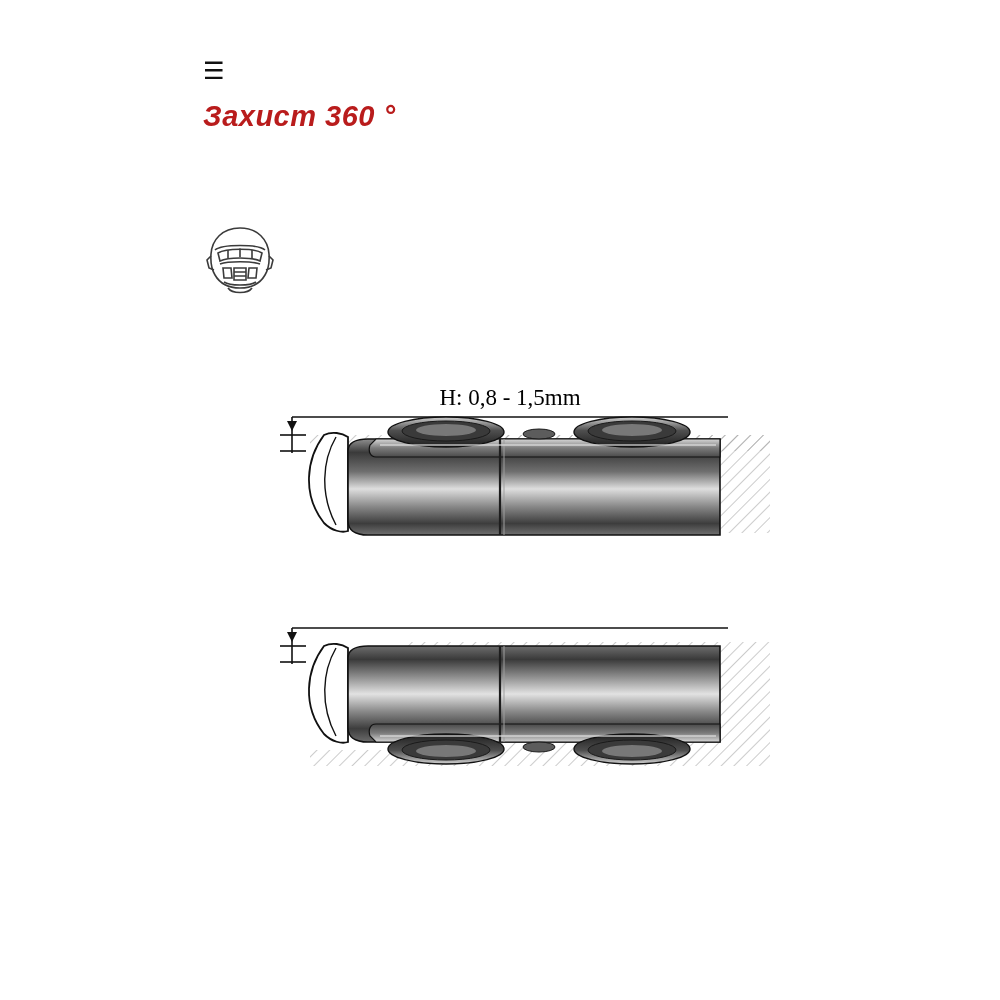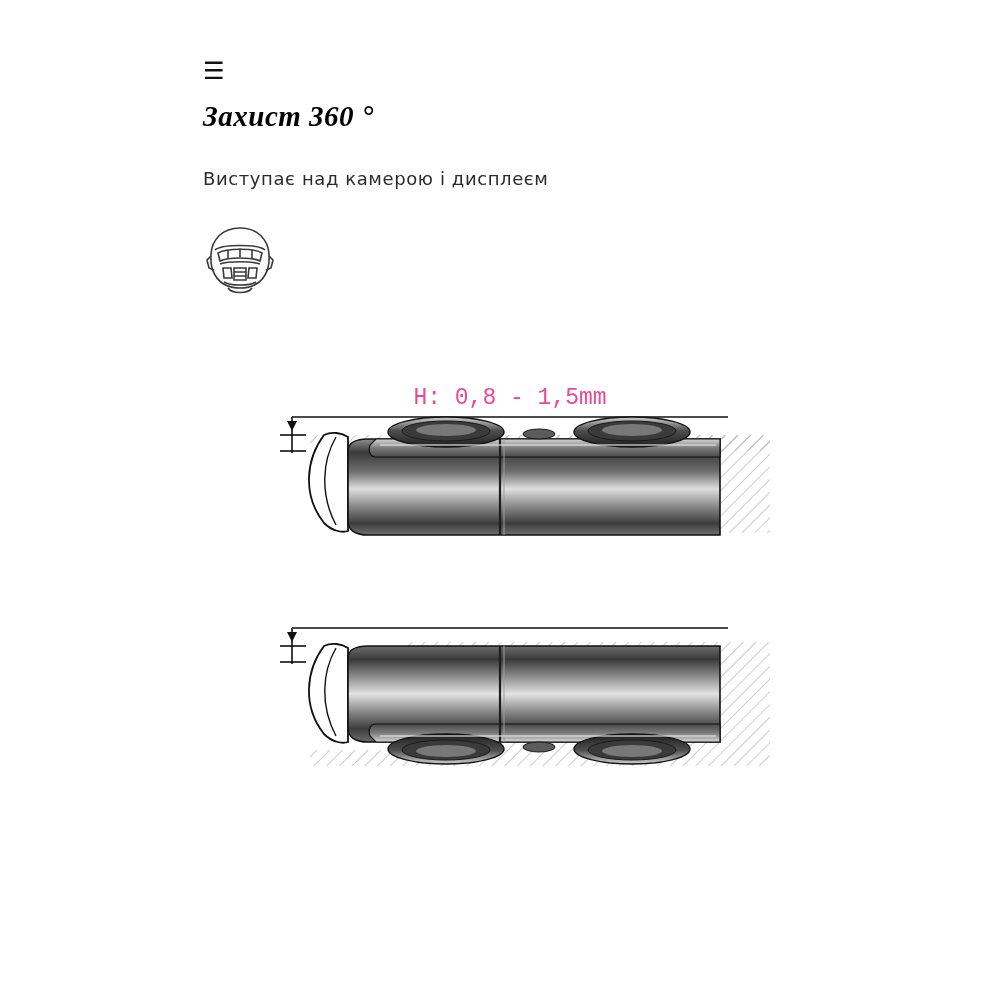--- a/index.html
+++ b/index.html
@@ -34,26 +34,26 @@
     line-height: 26px;
     color: #111;
     cursor: pointer;
     user-select: none;
   }
 
   .title {
     position: absolute;
     left: 203px;
     top: 100px;
-    font-family: Liberation Serif, serif;
+    font-family: Liberation Sans, sans-serif;
     font-style: italic;
     font-weight: bold;
     font-size: 29px;
     letter-spacing: 0.5px;
-    color: #000000;
+    color: #b91c1c;
     white-space: nowrap;
   }
 
   .subtitle {
     position: absolute;
     left: 203px;
     top: 168px;
     font-family: "DejaVu Sans", sans-serif;
     font-size: 18px;
     letter-spacing: 0.6px;
@@ -76,37 +76,36 @@
     width: 520px;
     height: 210px;
   }
   #diagram-top { top: 375px; }
   #diagram-bottom { top: 600px; }
 
   .dim-label {
     position: absolute;
     width: 100%;
     text-align: center;
-    font-family: Liberation Mono, monospace;
+    font-family: Liberation Serif, serif;
     font-size: 23px;
     letter-spacing: 0px;
-    color: #ec4899;
+    color: #000000;
     top: 10px;
   }
 </style>
 </head>
 <body>
 
 <div class="page">
 
   <div class="menu-icon">☰</div>
 
   <div class="title">Захист 360 °</div>
 
-  <div class="subtitle">Виступає над камерою і дисплеєм</div>
 
   <div class="trooper">
     <svg viewBox="0 0 84 80" width="84" height="80">
       <g fill="none" stroke="#3b3b3b" stroke-width="1.6">
         <path d="M42 6 C24 6 14 18 13 32 C12.4 40 14 48 17 53 C21 60 28 66 42 66 C56 66 63 60 67 53 C70 48 71.6 40 71 32 C70 18 60 6 42 6 Z"></path>
         <path d="M17 28 C24 22 60 22 67 28"></path>
         <path d="M20 31 C28 26 56 26 64 31 L62 39 C54 35 30 35 22 39 Z" fill="#ffffff"></path>
         <path d="M30 28 L30 36 M42 26.5 L42 35 M54 28 L54 36"></path>
         <path d="M22 42 C30 39 54 39 62 42"></path>
         <path d="M25 46 L33 46 L34 56 L26 56 Z"></path>

